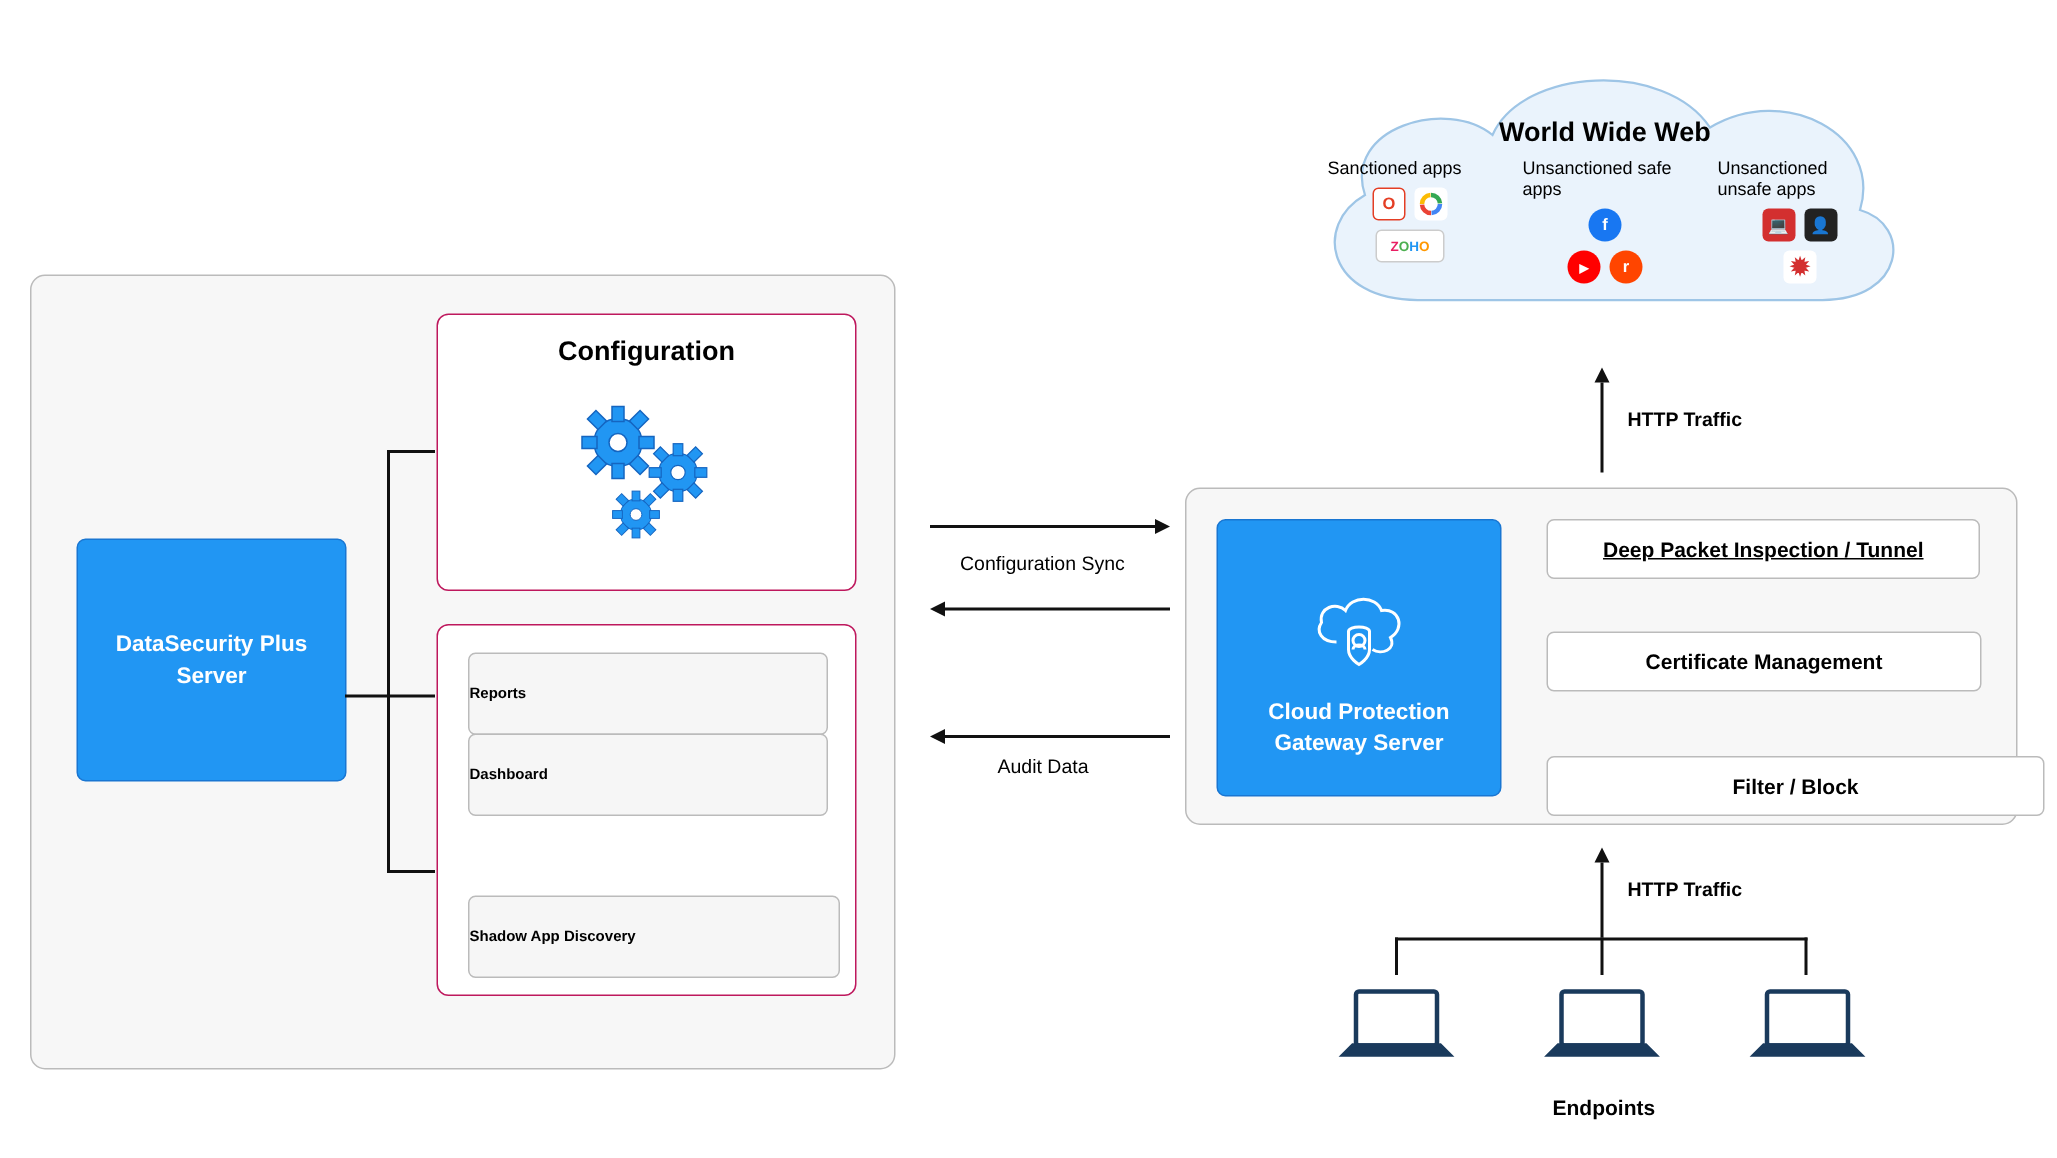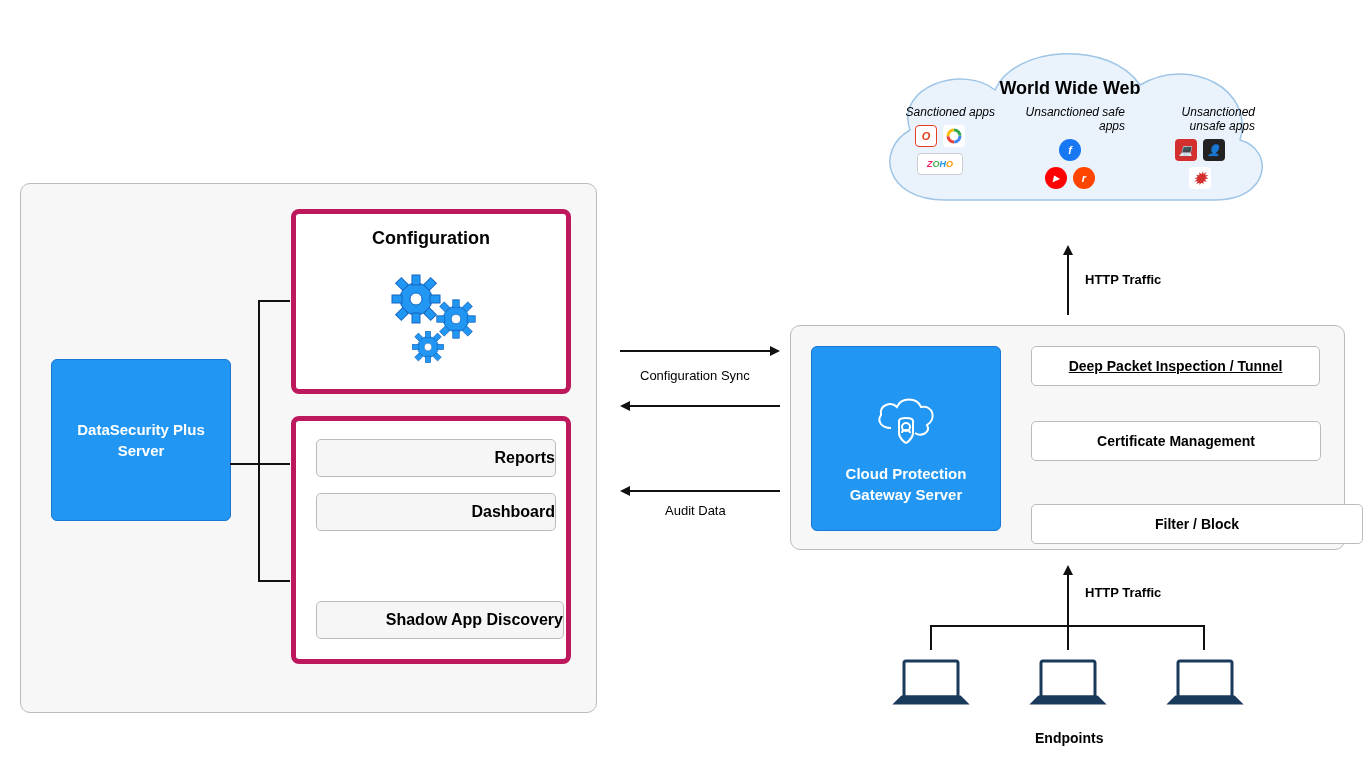--- a/index.html
+++ b/index.html
@@ -12,21 +12,21 @@
   overflow: hidden;
 }
 .box {
   position: absolute;
   border: 1px solid #bbb;
   border-radius: 10px;
   background: #f7f7f7;
 }
 .inner-box {
   position: absolute;
-  border: 5px solid #be185d;
+  border: 1px solid #be185d;
   border-radius: 8px;
   background: #fff;
 }
 .blue-box {
   background: #2196f3;
   color: #fff;
   border: 1px solid #1976d2;
   border-radius: 6px;
   position: absolute;
   text-align: center;
@@ -34,23 +34,23 @@
   flex-direction: column;
   align-items: center;
   justify-content: center;
   font-weight: 600;
 }
 .pill {
   position: absolute;
   border: 1px solid #bbb;
   border-radius: 5px;
   background: #f6f6f6;
-  text-align: right;
-  padding: 9px 0;
-  font-size: 16px;
+  text-align: left;
+  padding: 21px 0;
+  font-size: 10px;
   font-weight: 600;
 }
 .pill-white {
   position: absolute;
   border: 1px solid #bbb;
   border-radius: 5px;
   background: #fff;
   text-align: center;
   padding: 11px 0;
   font-size: 14px;
@@ -81,22 +81,21 @@
 }
 .cloud-cols {
   display: flex;
   justify-content: center;
   gap: 20px;
   margin-top: 6px;
 }
 .cloud-col {
   width: 110px;
   font-size: 12px;
-  text-align: right;
-  font-style: italic;
+  text-align: left;
 }
 .icon-row {
   display: flex;
   justify-content: center;
   gap: 6px;
   margin-top: 6px;
   flex-wrap: wrap;
 }
 .app-icon {
   width: 22px; height: 22px;

